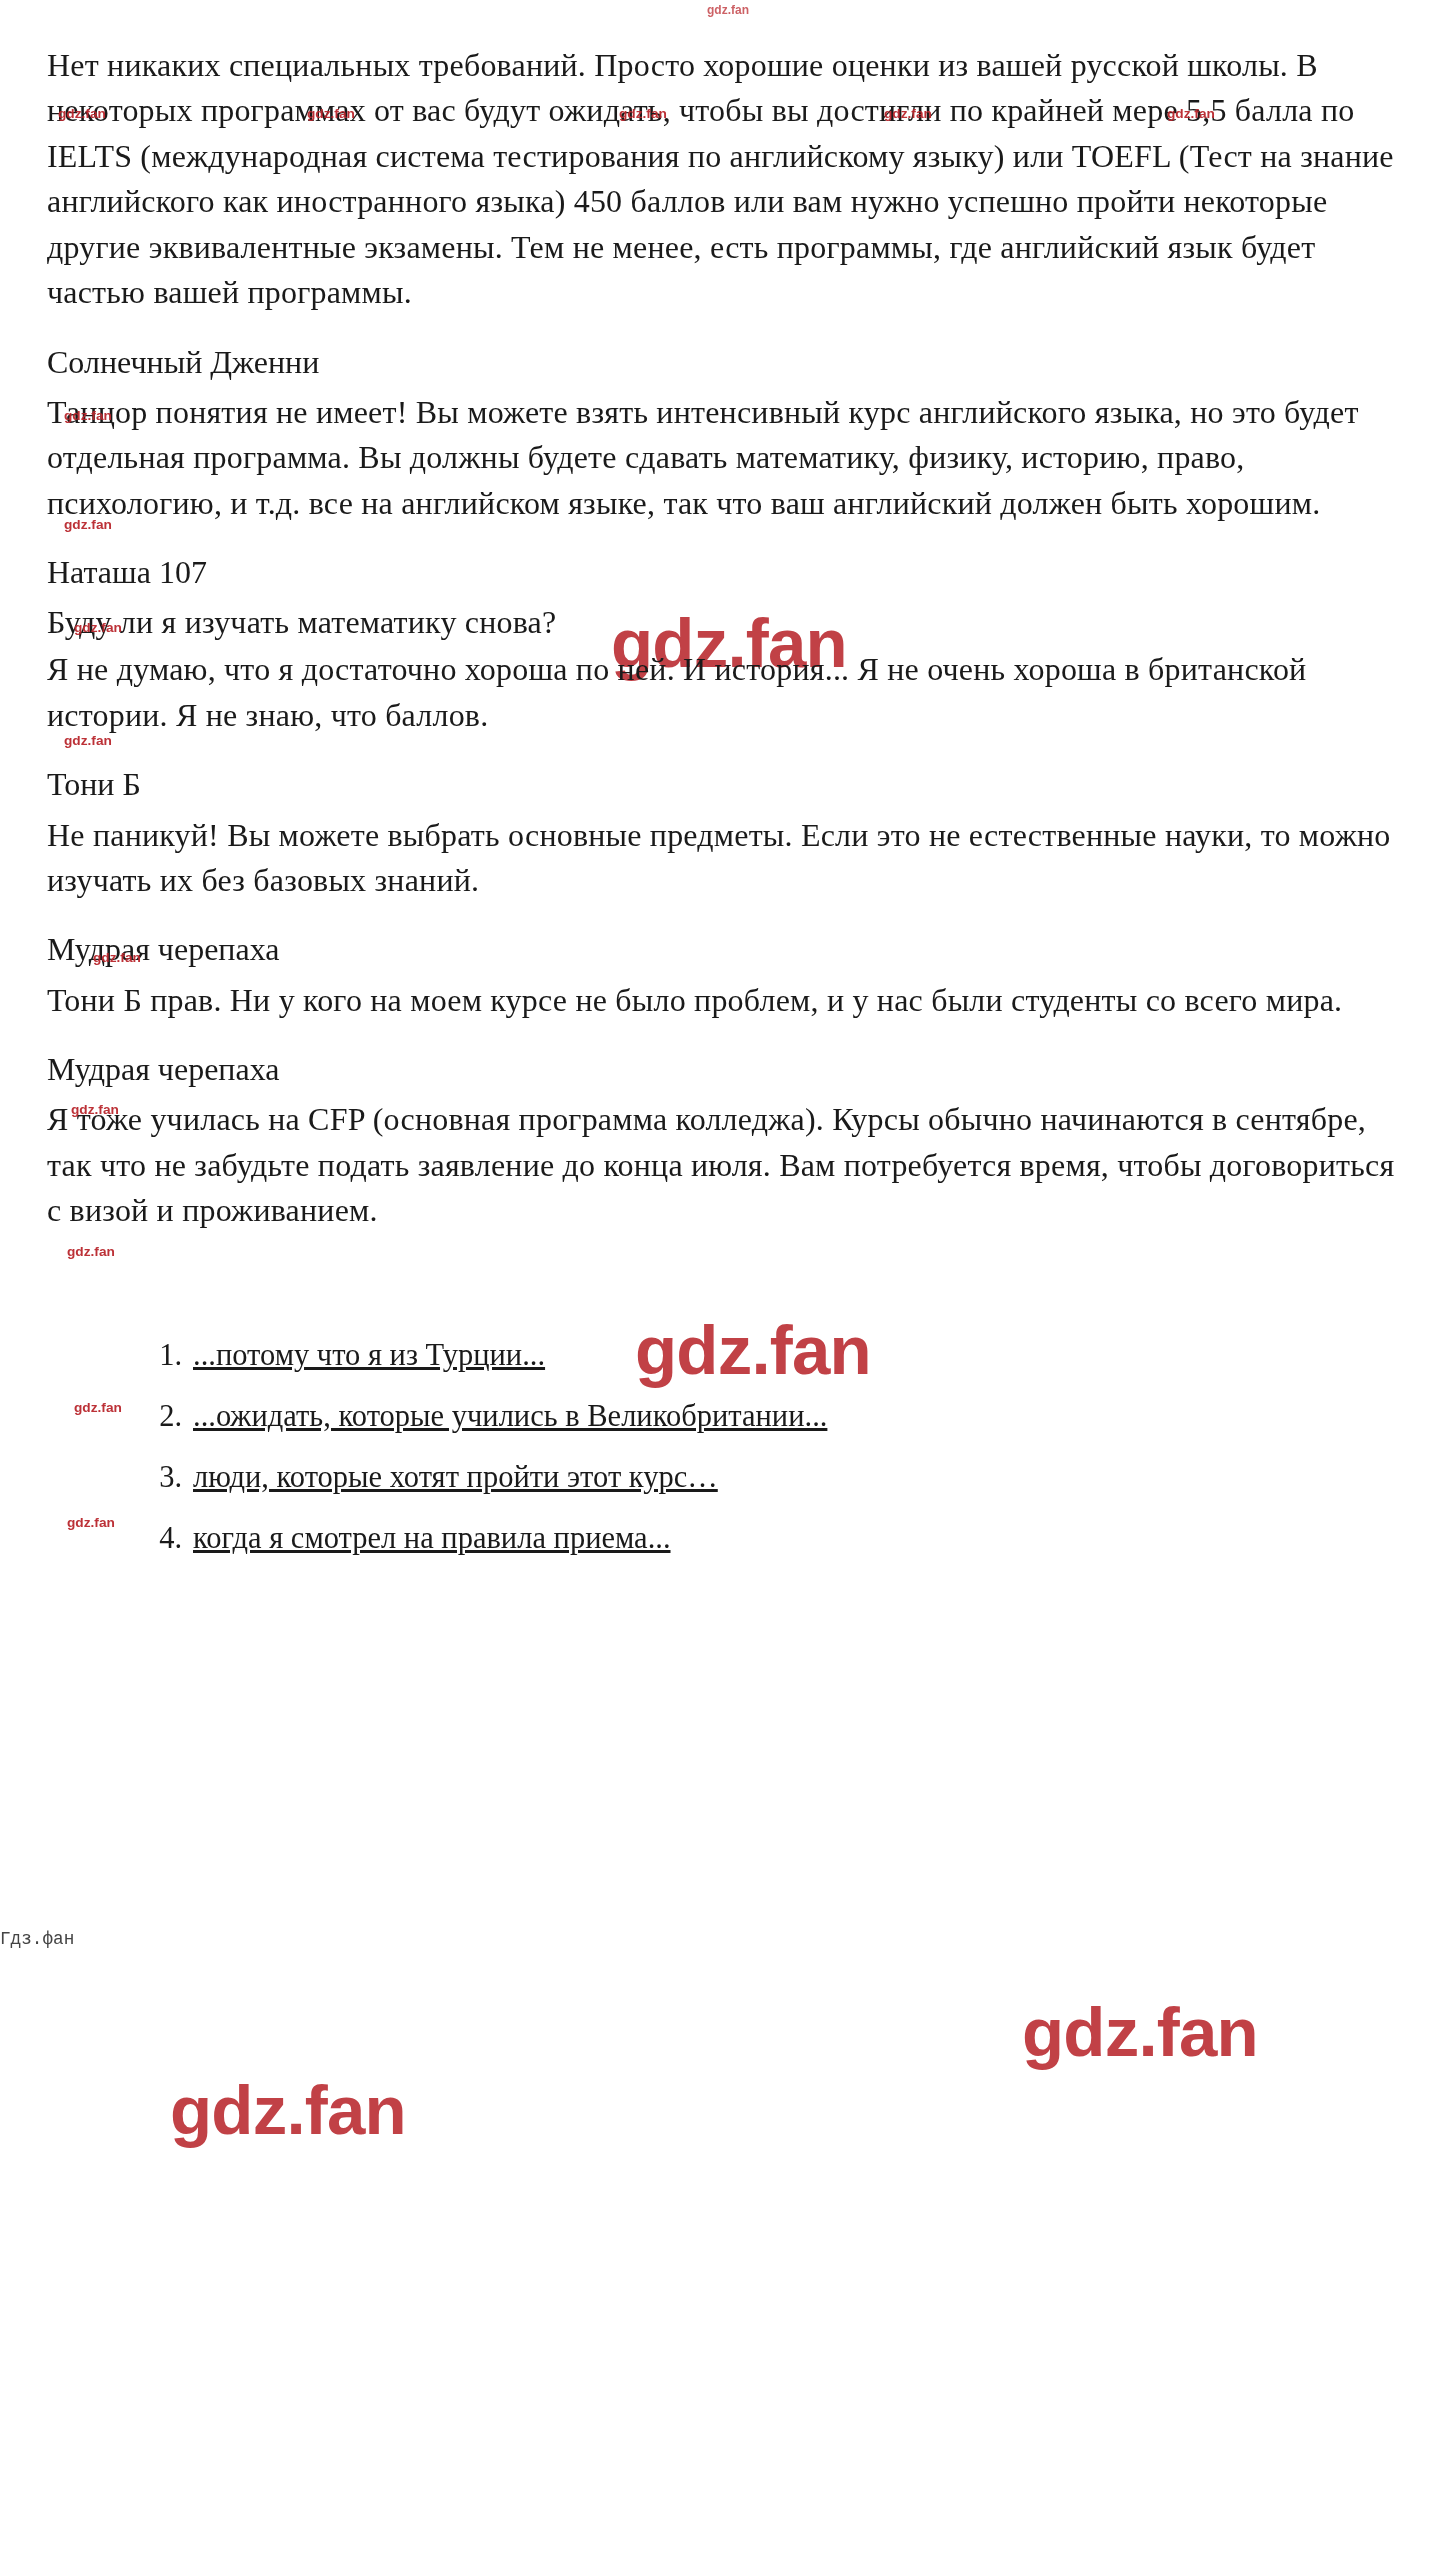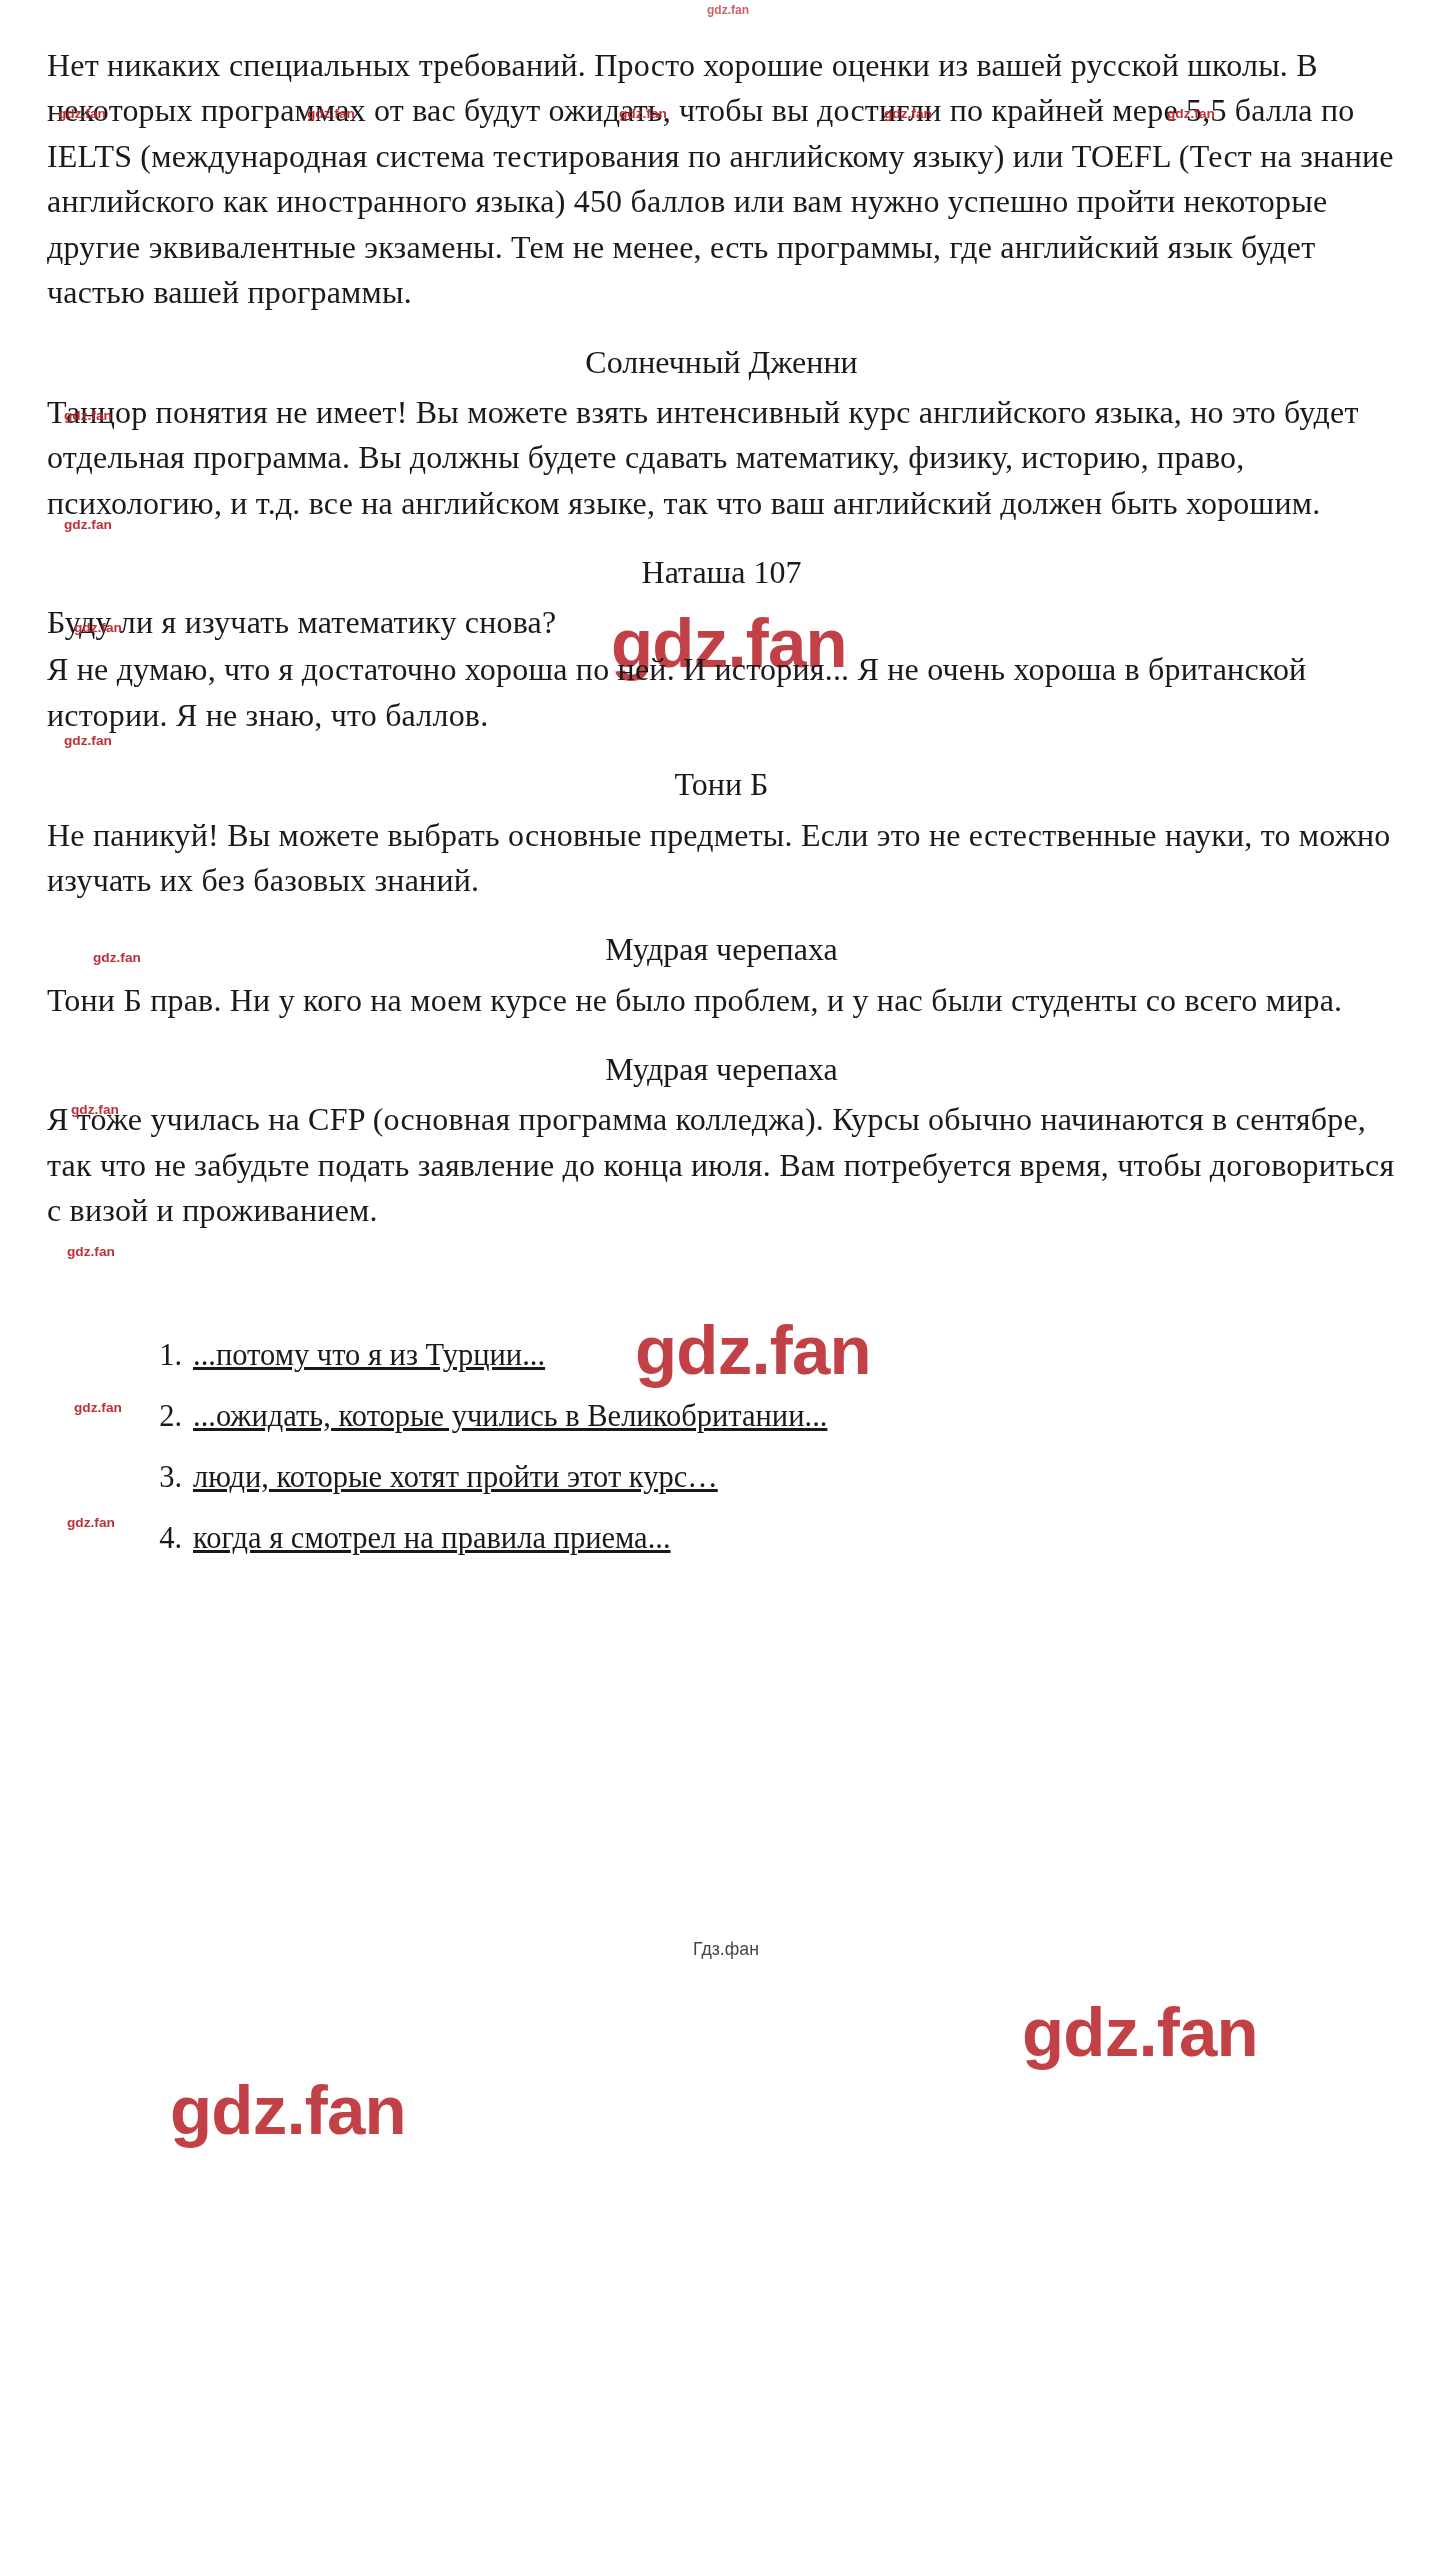--- a/index.html
+++ b/index.html
@@ -35,21 +35,20 @@
     text-align: left;
     letter-spacing: 0.2px;
   }
   .para.tight {
     margin-bottom: 1.6px;
   }
   .speaker {
     font-size: 32px;
     line-height: 1.42;
     margin: 11.2px 0 4.8px 0;
-    text-align: center;
   }
   .gap-sm { height: 8px; }
   .gap-lg { height: 48px; }
 
   ol.items {
     margin: 0;
     padding: 0 0 0 96px;
     list-style: none;
     counter-reset: itemcount;
     text-decoration: underline;
@@ -94,27 +93,26 @@
     letter-spacing: -0.8px;
   }
   .wm-tiny-top {
     font-size: 12px;
     color: #c03a3f;
     opacity: 0.8;
     z-index: 4;
   }
   .footer {
     position: absolute;
-    bottom: 8px;
+    bottom: 19px;
     left: 0;
     width: 100%;
-    text-align: center;
     font-size: 17.7px;
     color: #444;
-    font-family: Liberation Sans, sans-serif;
+    font-family: Liberation Mono, monospace;
     z-index: 5;
   }
 </style>
 </head>
 <body>
 
 <div class="page">
 
   <div class="wm wm-tiny-top" style="left:707px; top:3.2px;">gdz.fan</div>
 

